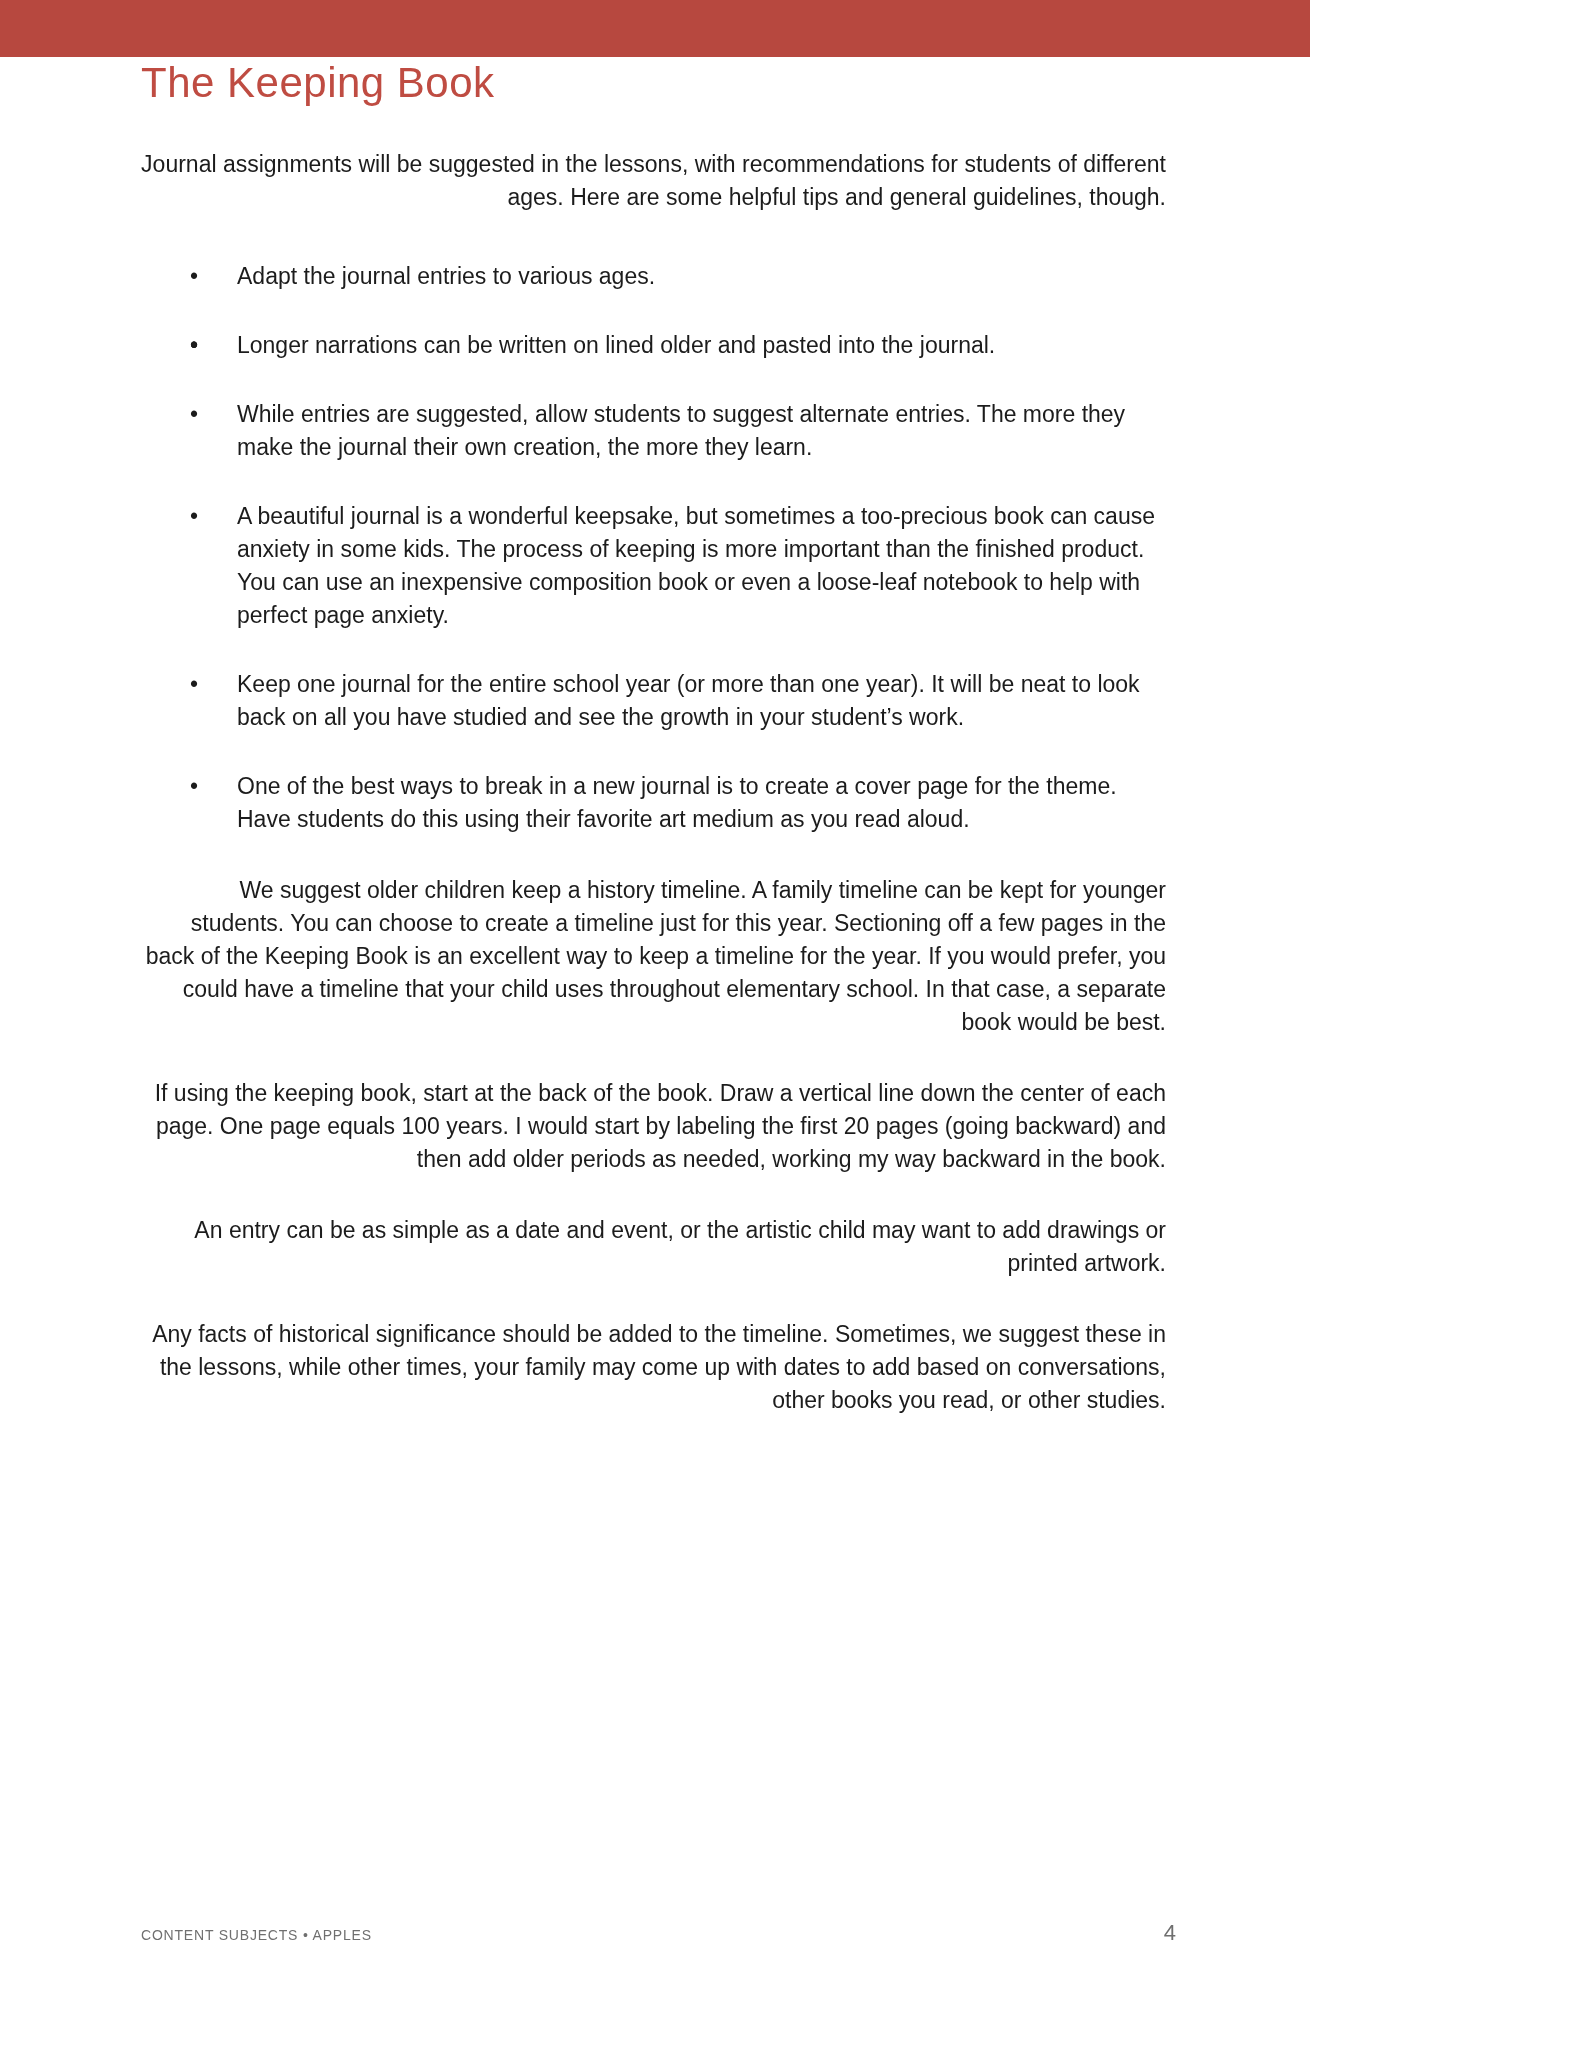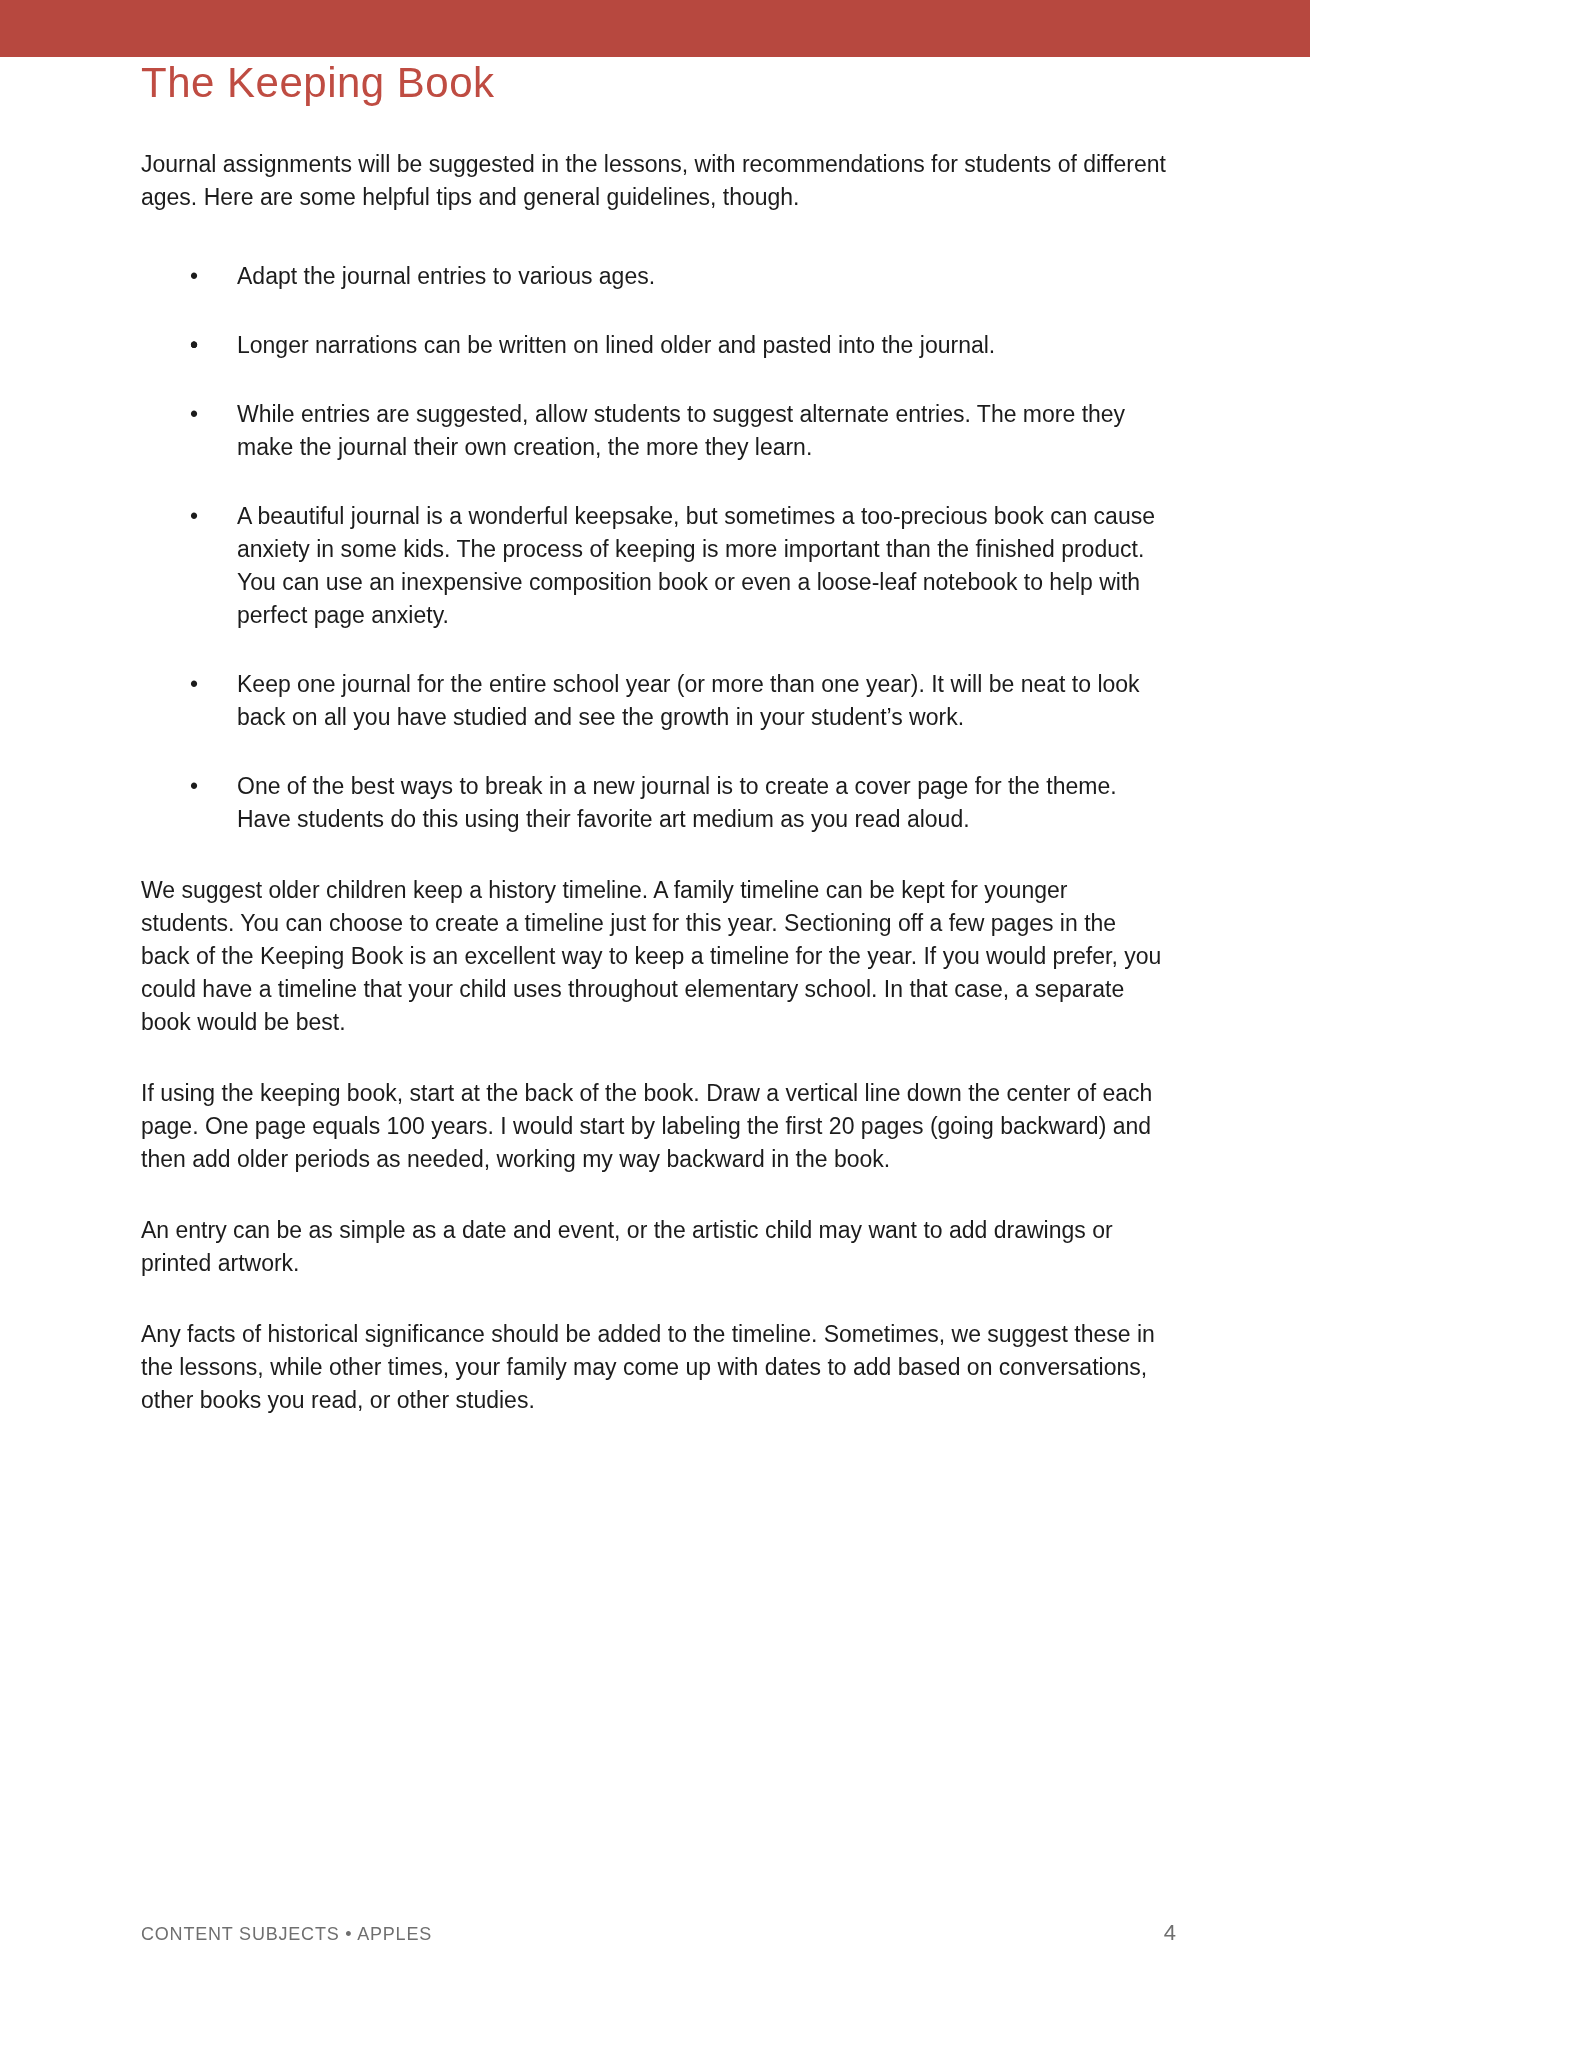--- a/index.html
+++ b/index.html
@@ -38,20 +38,21 @@
     letter-spacing: 0.5px;
   }
   .heading-1 { margin-top: 82px; }
   .heading-2 { margin-top: 74px; }
   p.body-para {
     font-size: 23px;
     line-height: 33px;
     font-weight: 400;
     margin: 38px 8px 0 0;
     color: #1c1c1c;
+    text-align: right;
   }
   ul.bullet-list {
     list-style: none;
     margin: 46px 0 0 0;
     padding: 0;
   }
   ul.bullet-list li {
     position: relative;
     padding-left: 96px;
     font-size: 23px;
@@ -72,21 +73,21 @@
     position: absolute;
     left: 141px;
     right: 134px;
     top: 1920px;
     display: flex;
     justify-content: space-between;
     align-items: baseline;
     color: #6f6f6f;
   }
   .footer .footer-left {
-    font-size: 18px;
+    font-size: 14px;
     letter-spacing: 0.8px;
     text-align: center;
   }
   .footer .footer-page {
     font-size: 22px;
   }
 </style>
 </head>
 <body>
 

